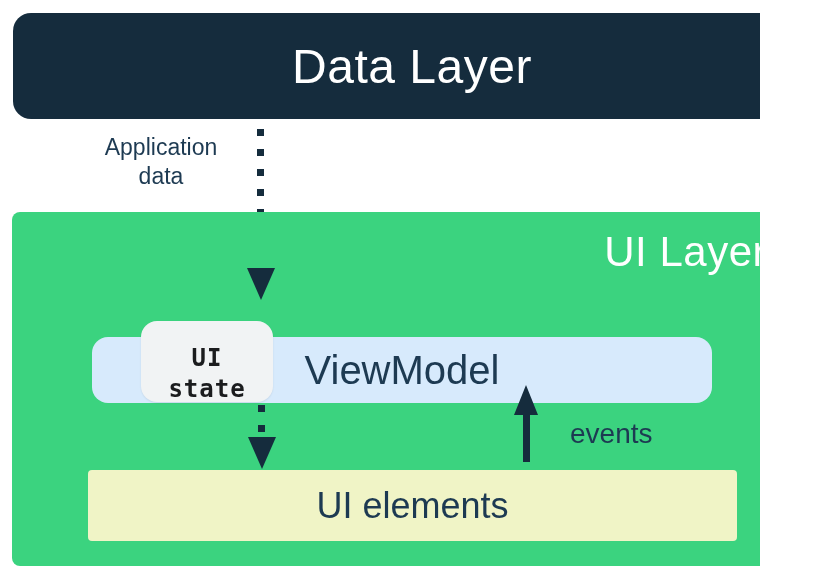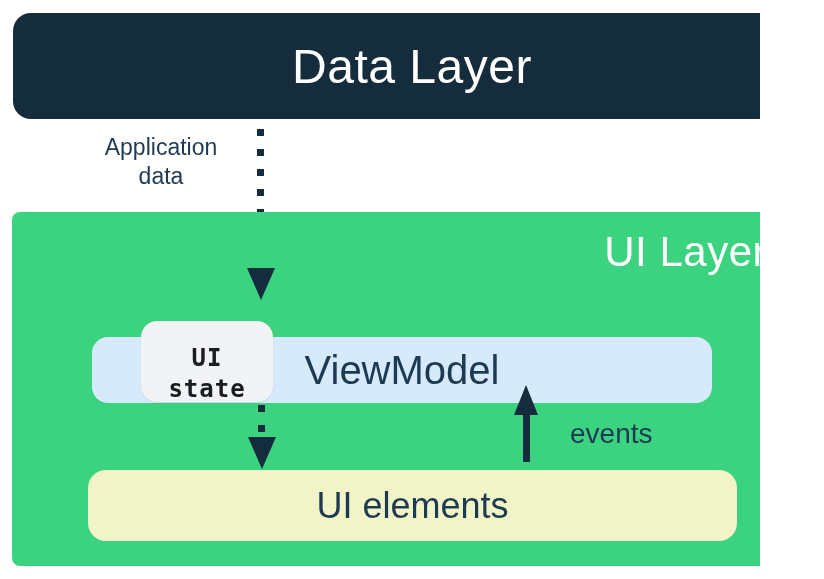--- a/index.html
+++ b/index.html
@@ -91,21 +91,21 @@
 
   
   .events-label{
     position:absolute;left:570px;top:409px;
     color:var(--c-text-navy);font-size:28px;z-index:4;margin-top:9px;
   }
 
   
   .ui-elements{
     position:absolute;left:88px;top:470px;width:649px;height:71px;
-    background:var(--c-cream);border-radius:18px;
+    background:var(--c-cream);border-radius:4px;
     display:flex;align-items:center;justify-content:center;z-index:2;
   }
   .ui-elements-text{color:var(--c-text-navy);font-size:36px;}
 </style>
 </head>
 <body>
 
 <div class="stage">
 
   <div class="data-layer">

